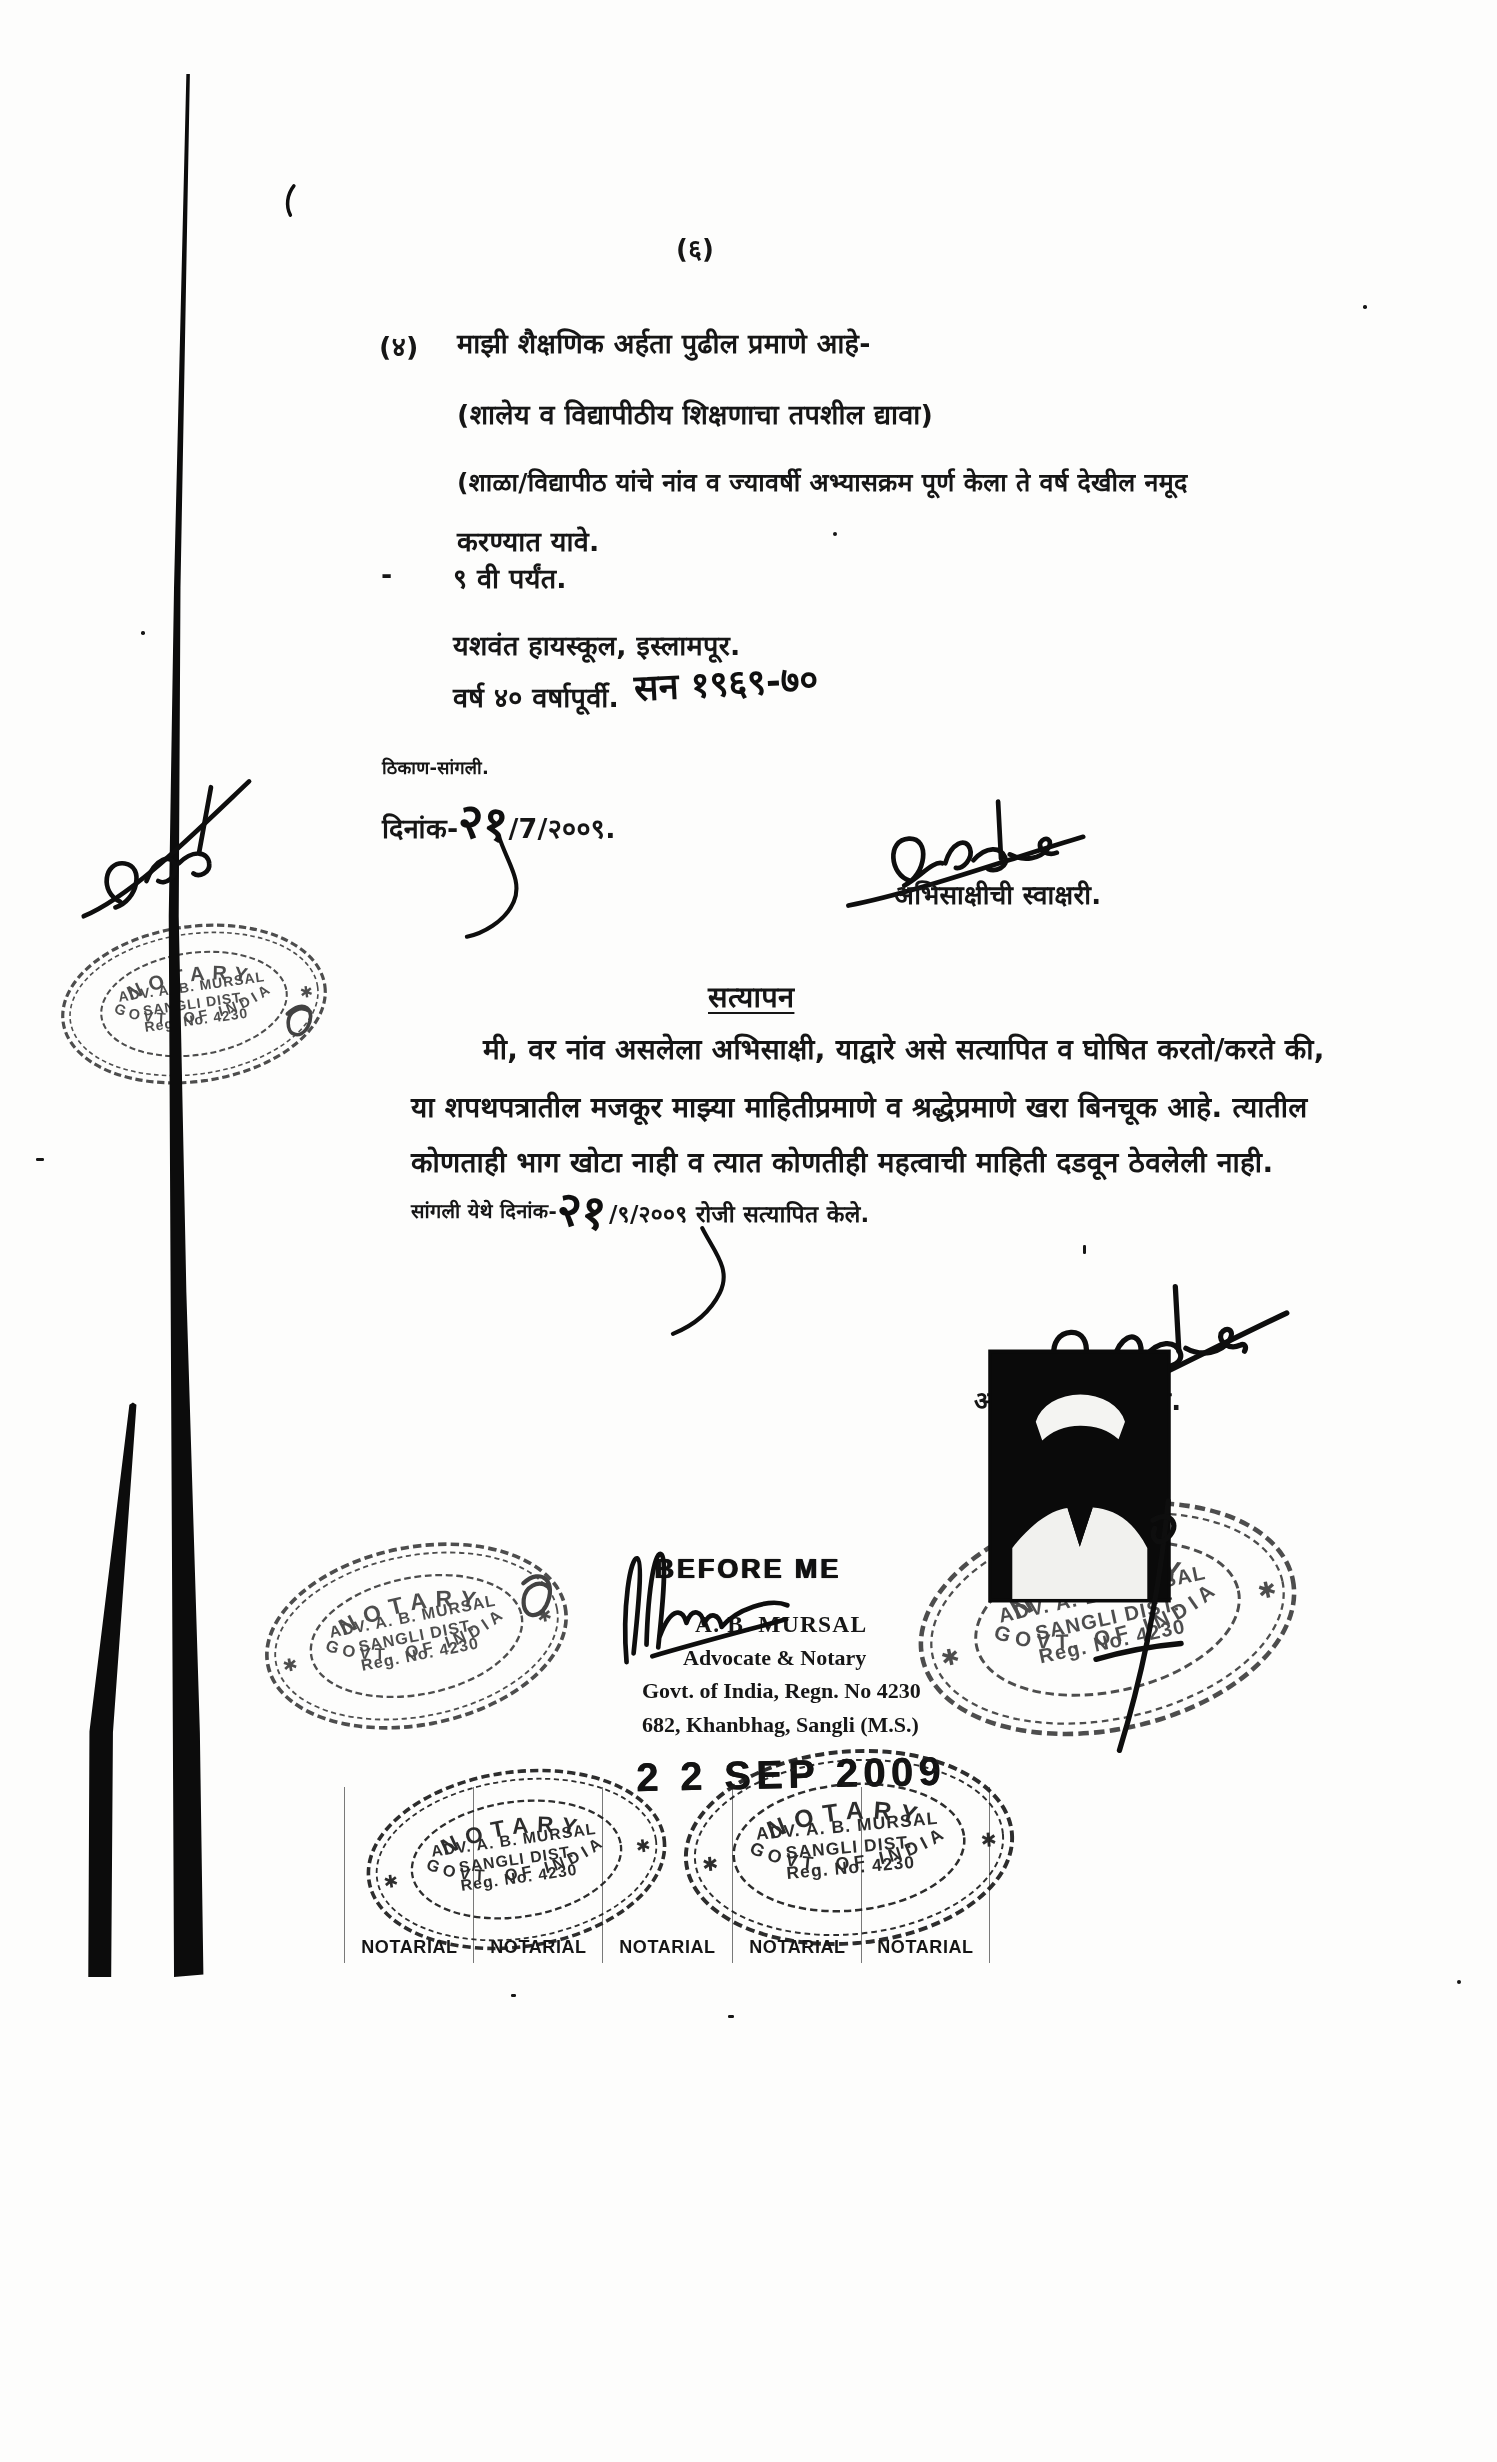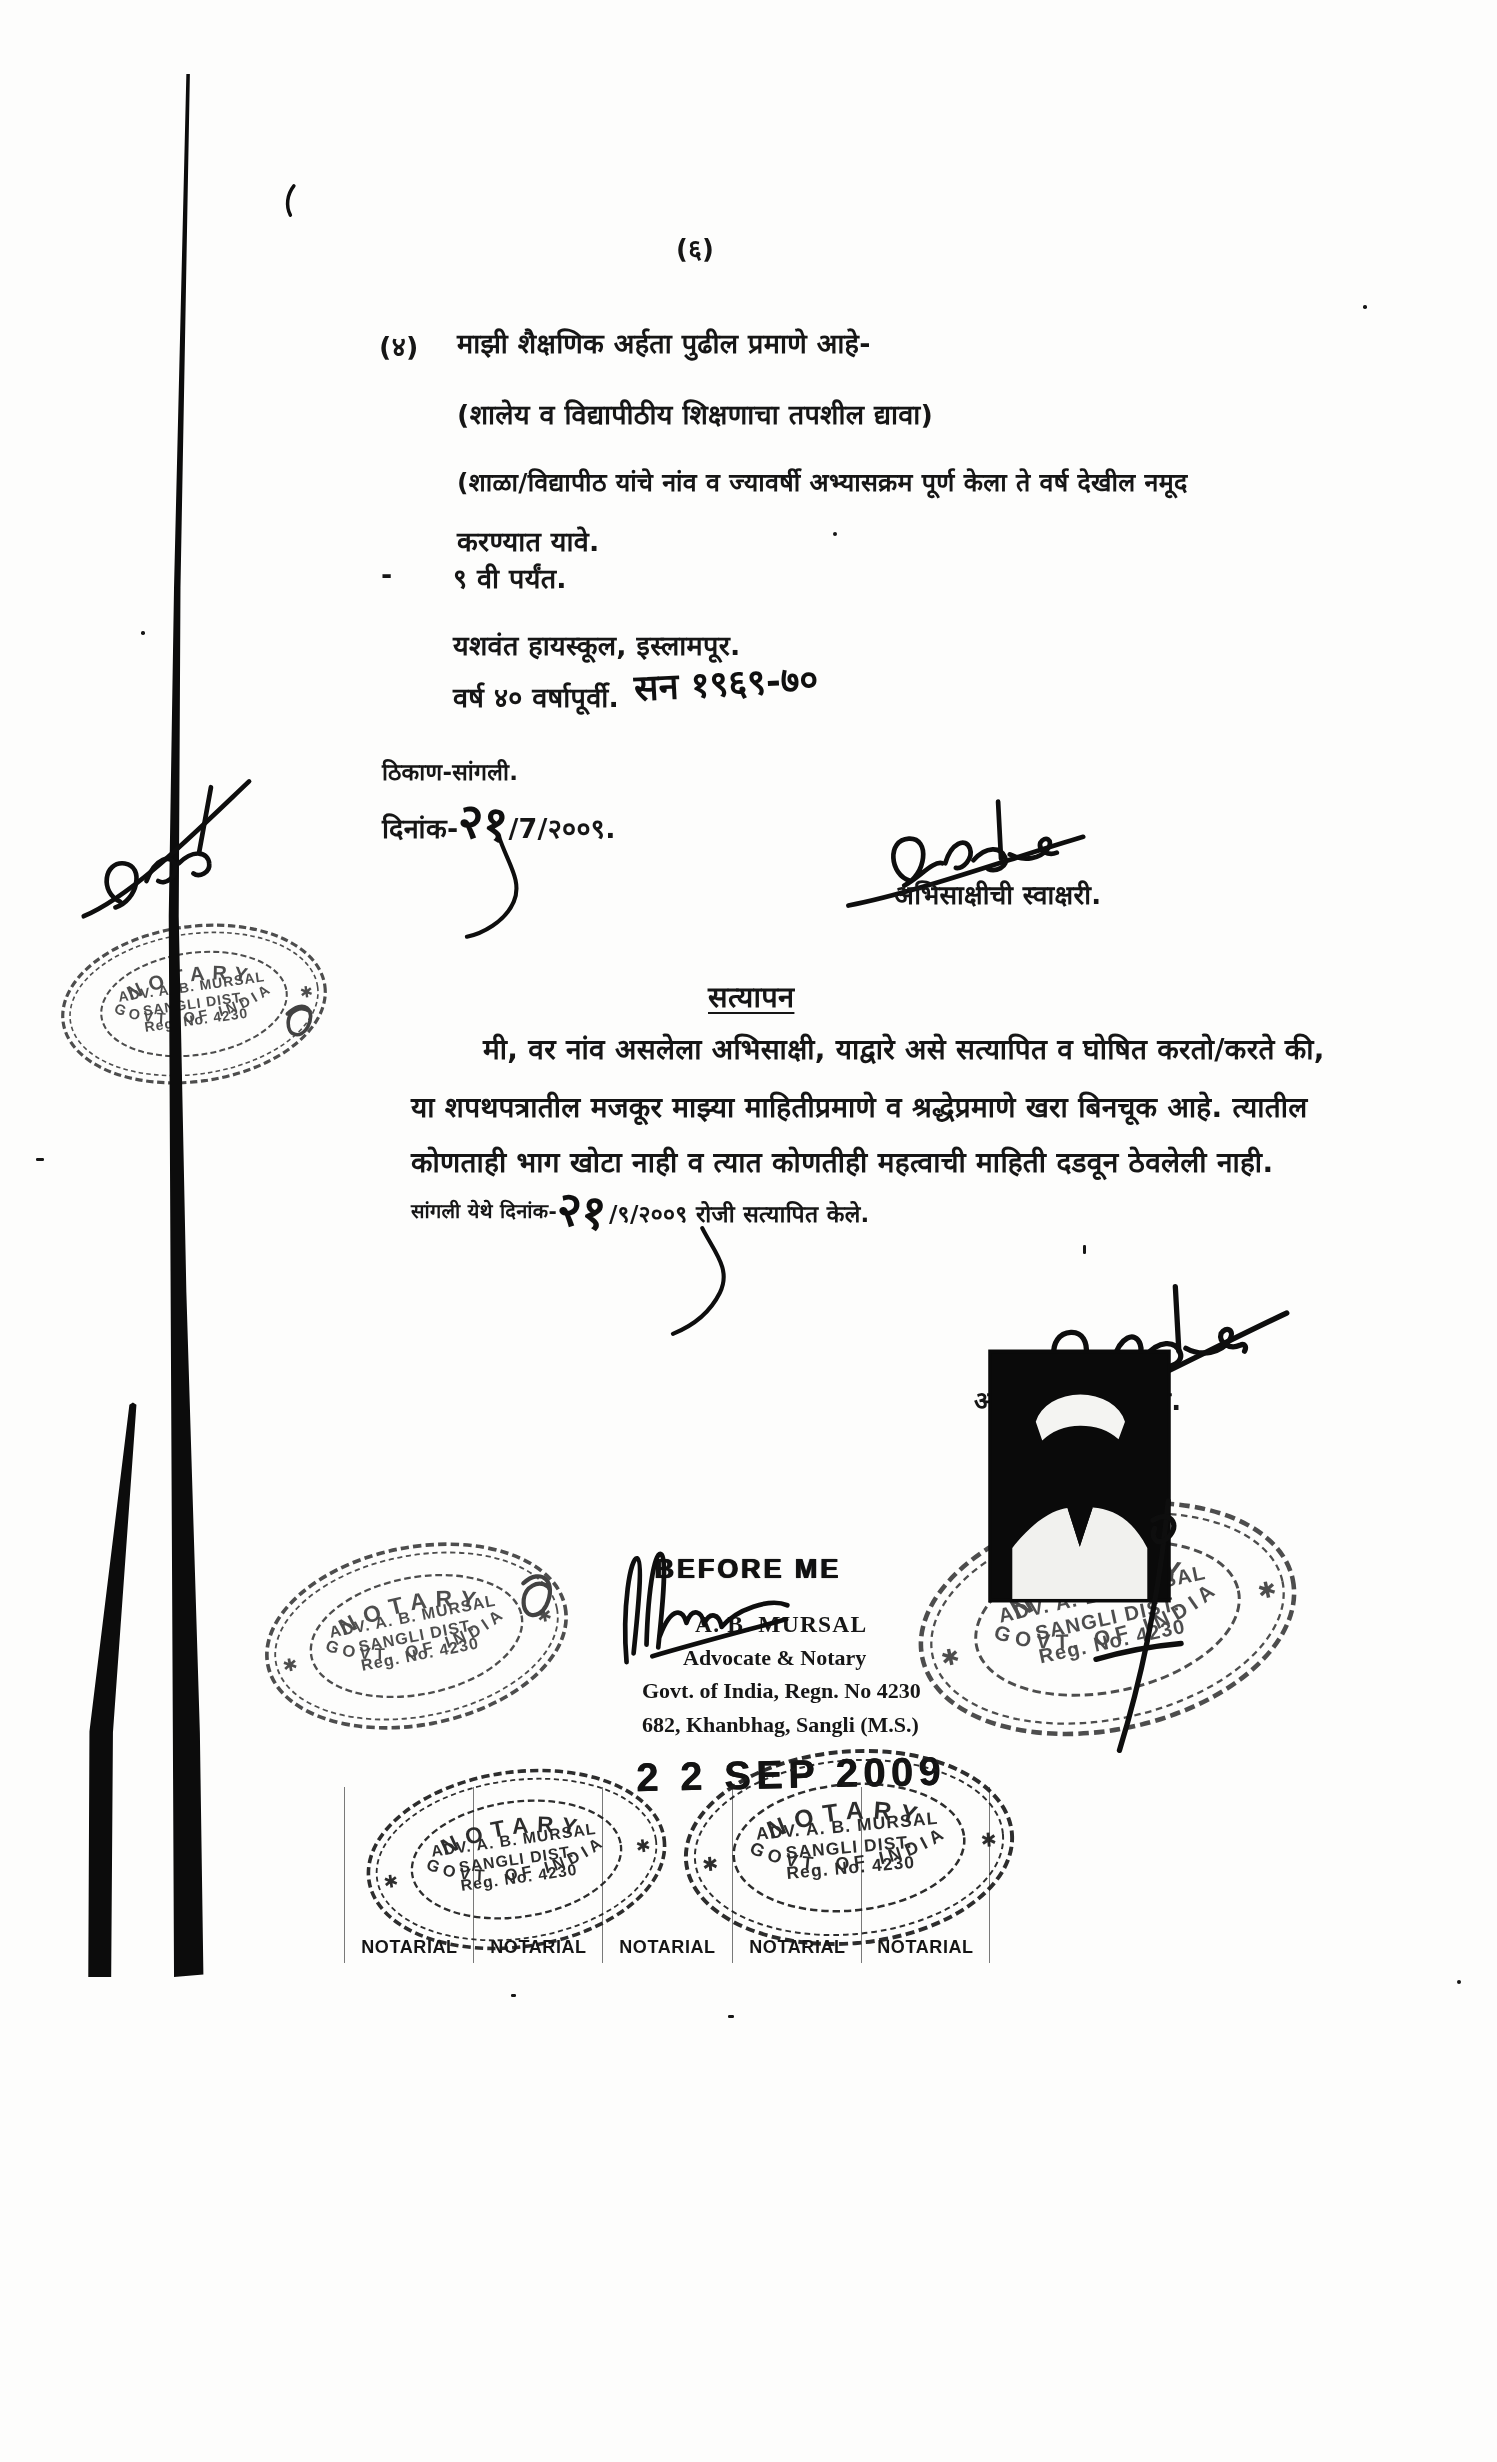--- a/index.html
+++ b/index.html
@@ -46,21 +46,21 @@
   <div class="abs dv" style="left:457px;top:324px;font-size:27px;">माझी शैक्षणिक अर्हता पुढील प्रमाणे आहे-</div>
   <div class="abs dv" style="left:457px;top:464px;font-size:25px;">(शाळा/विद्यापीठ यांचे नांव व ज्यावर्षी अभ्यासक्रम पूर्ण केला ते वर्ष देखील नमूद</div>
   <div class="abs dv" style="left:457px;top:522px;font-size:27px;">करण्यात यावे.</div>
 
   <div class="abs dv" style="left:381px;top:559px;font-size:27px;">-</div>
   <div class="abs dv" style="left:453px;top:559px;font-size:27px;">९ वी पर्यंत.</div>
   <div class="abs dv" style="left:453px;top:626px;font-size:27px;">यशवंत हायस्कूल, इस्लामपूर.</div>
   <div class="abs dv" style="left:453px;top:678px;font-size:27px;">वर्ष ४० वर्षापूर्वी.</div>
   <div class="abs hand" style="left:634px;top:658px;font-size:36px;transform:rotate(-3deg);">सन १९६९-७०</div>
 
-  <div class="abs dv" style="left:382px;top:755px;font-size:23px;">ठिकाण-सांगली.</div>
+  <div class="abs dv" style="left:382px;top:755px;font-size:18px;">ठिकाण-सांगली.</div>
   <div class="abs" style="left:382px;top:809px;">
     <span class="dv" style="font-size:27px;vertical-align:top;">दिनांक-</span><span class="hand" style="font-size:48px;display:inline-block;transform:rotate(6deg);line-height:27px;">२१</span><span class="dv" style="font-size:27px;vertical-align:top;">/7/२००९.</span>
   </div>
 
   <svg class="abs" style="left:464px;top:834px;" width="82" height="106" viewBox="0 0 140 180">
     <path class="ink" stroke-width="7" d="M60,5 C75,50 100,80 85,115 C70,150 30,170 5,175"></path>
   </svg>
 
   <svg class="abs" style="left:822px;top:781px;" width="270" height="141" viewBox="0 0 460 240">
     <path class="ink" stroke-width="8" d="M45,212 C160,190 320,132 445,95"></path>

